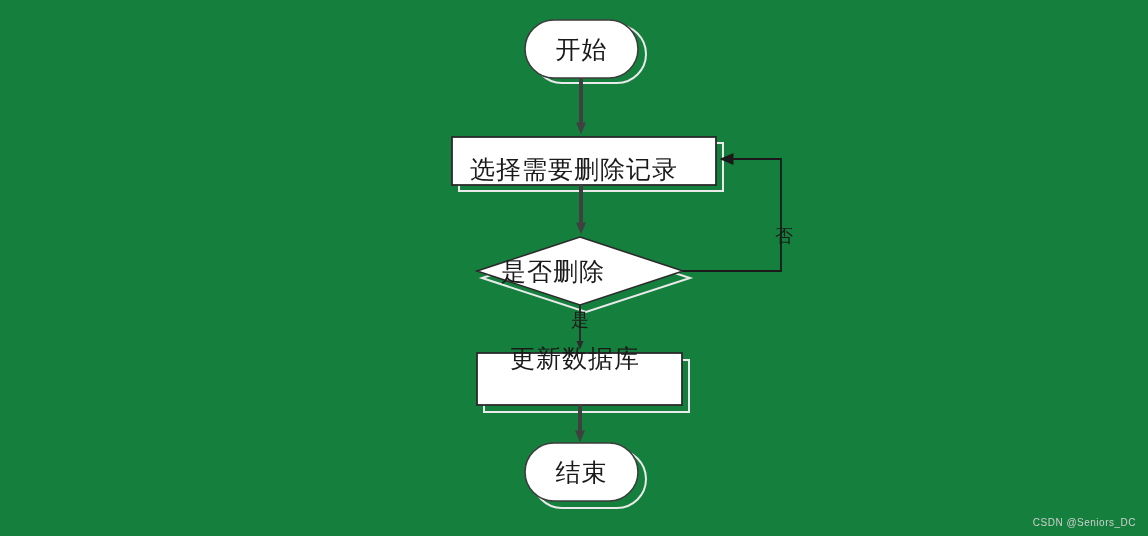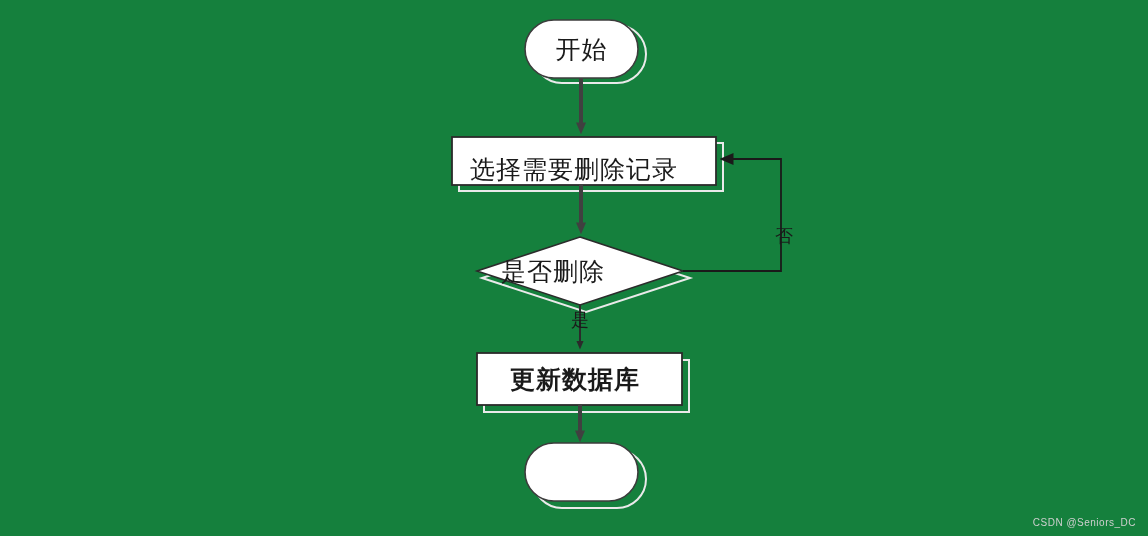--- a/index.html
+++ b/index.html
@@ -109,22 +109,23 @@
       <path d="M580,405 L580,436" stroke="#404040" stroke-width="4" marker-end="url(#arrow-thick)"></path>
     </g>
   </svg>
 
   <div class="node-label" style="left:525px; top:20px; width:113px; height:58px;">开始</div>
 
   <div class="node-label" style="left:452px; top:145px; width:244px; height:48px;">选择需要删除记录</div>
 
   <div class="node-label" style="left:450px; top:247px; width:206px; height:48px;">是否删除</div>
 
-  <div class="node-label" style="left:477px; top:353px; width:196px; height:52px;font-weight:bold;">更新数据库</div>
+  <div class="node-label" style="left:477px; top:332px; width:196px; height:52px;">更新数据库</div>
 
+  <div class="node-label" style="left:525px; top:443px; width:113px; height:58px;">结束</div>
 
   <div class="edge-label" style="left:571px; top:308px;">是</div>
 
   <div class="edge-label vertical-text" style="left:772px; top:214px;">否</div>
 
   <div id="watermark">CSDN @Seniors_DC</div>
 
 </div>
 
 </body></html>

